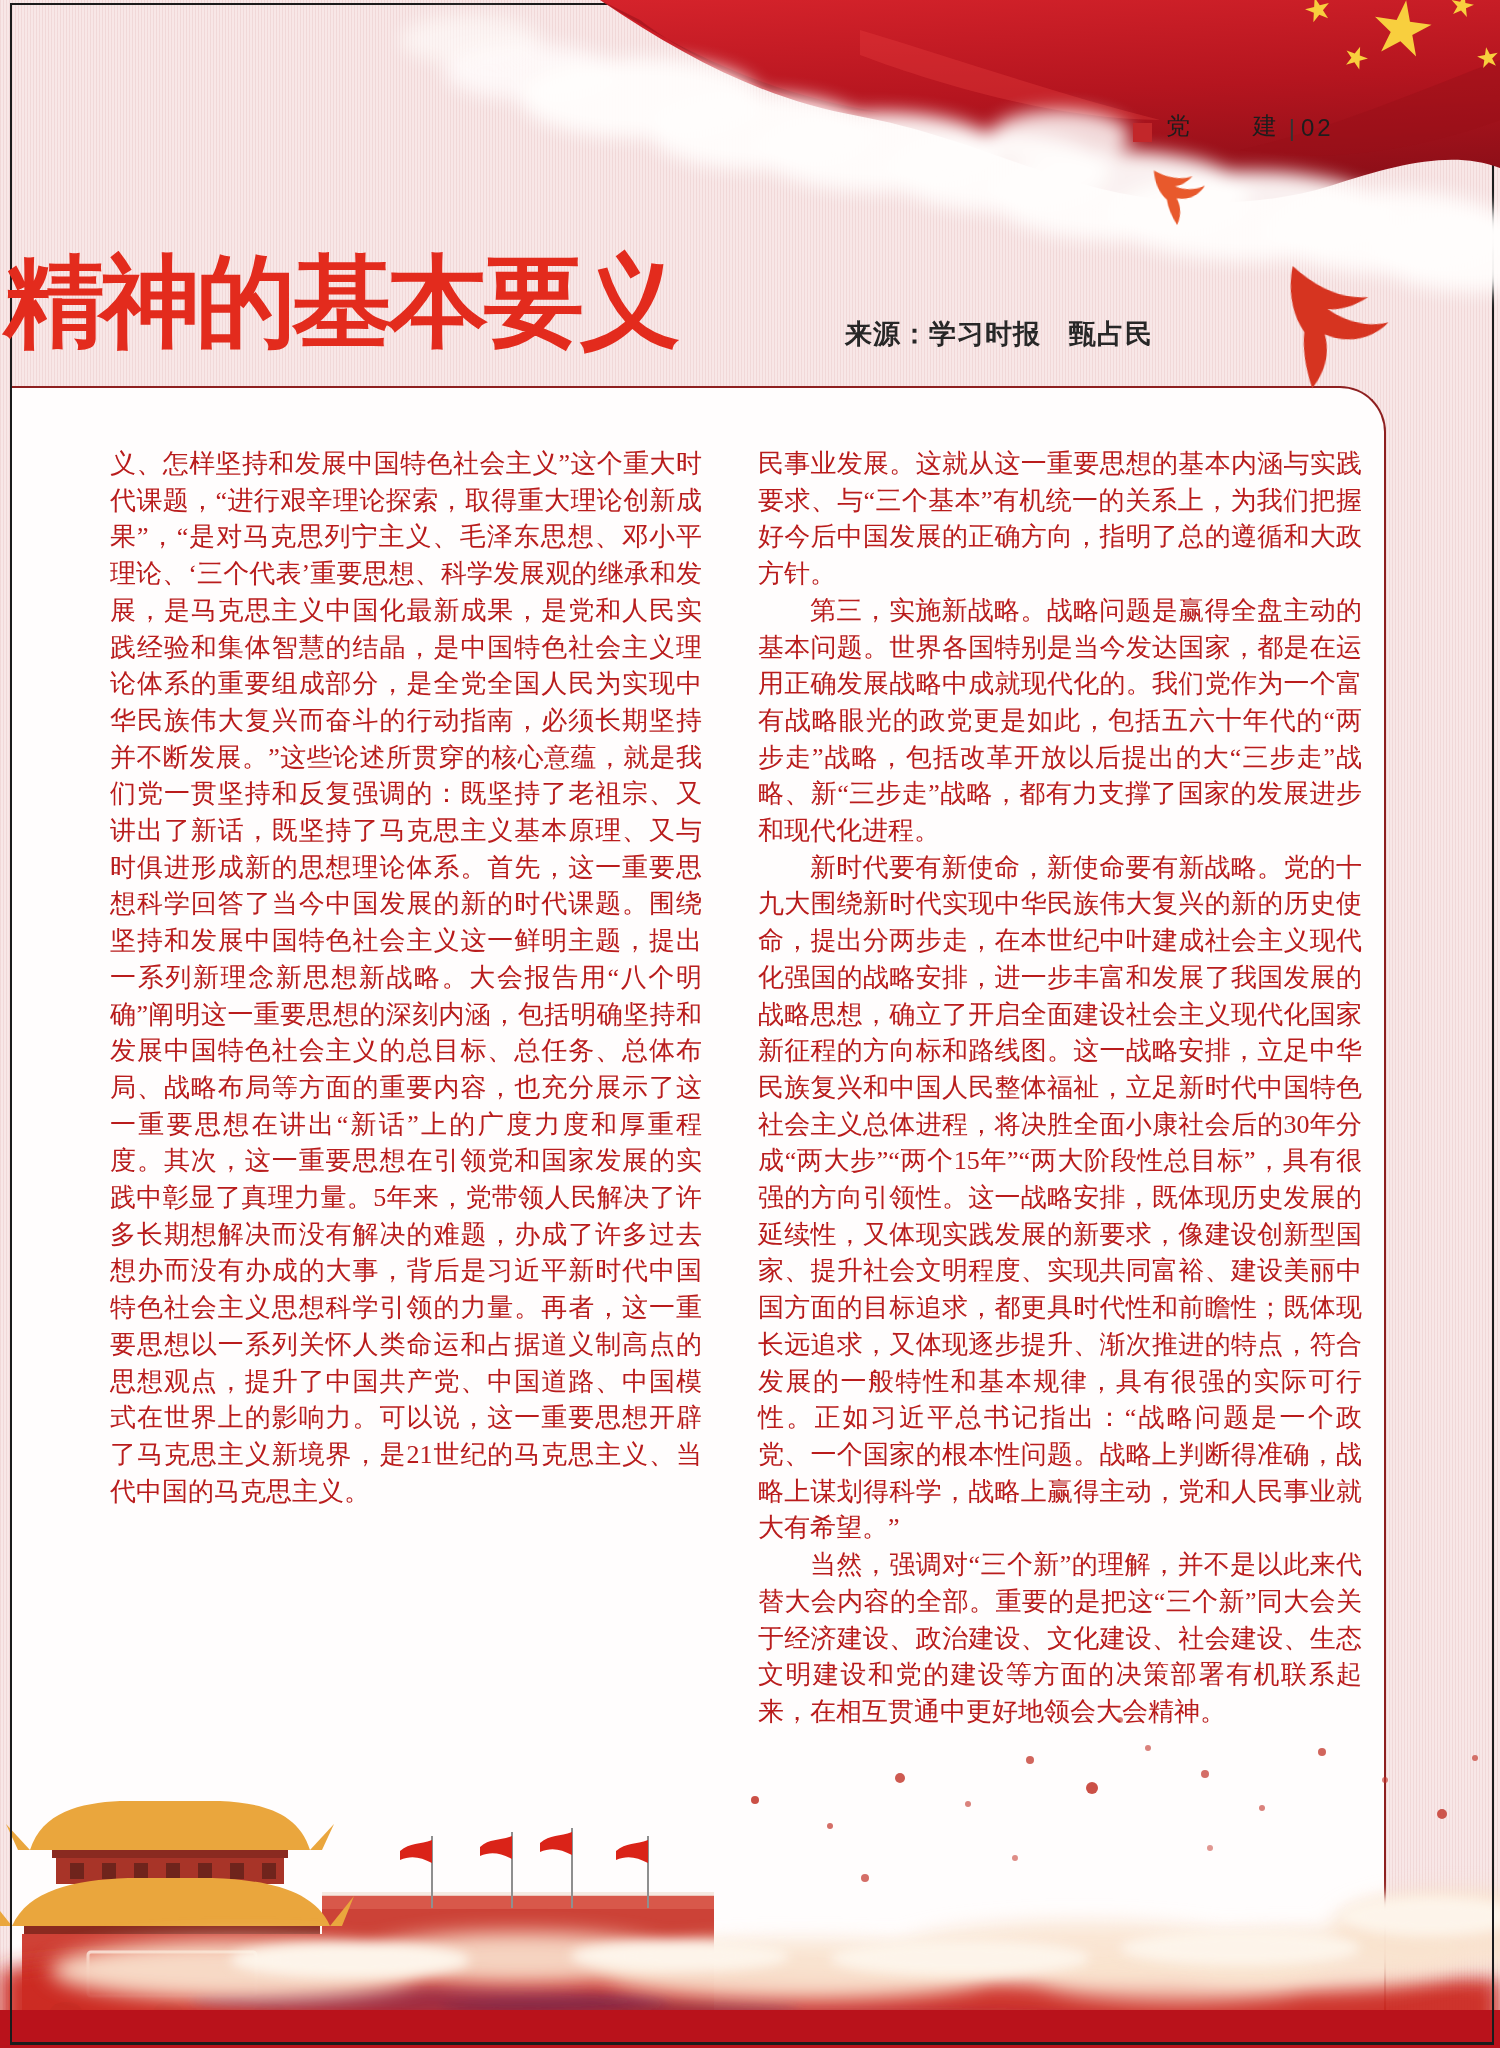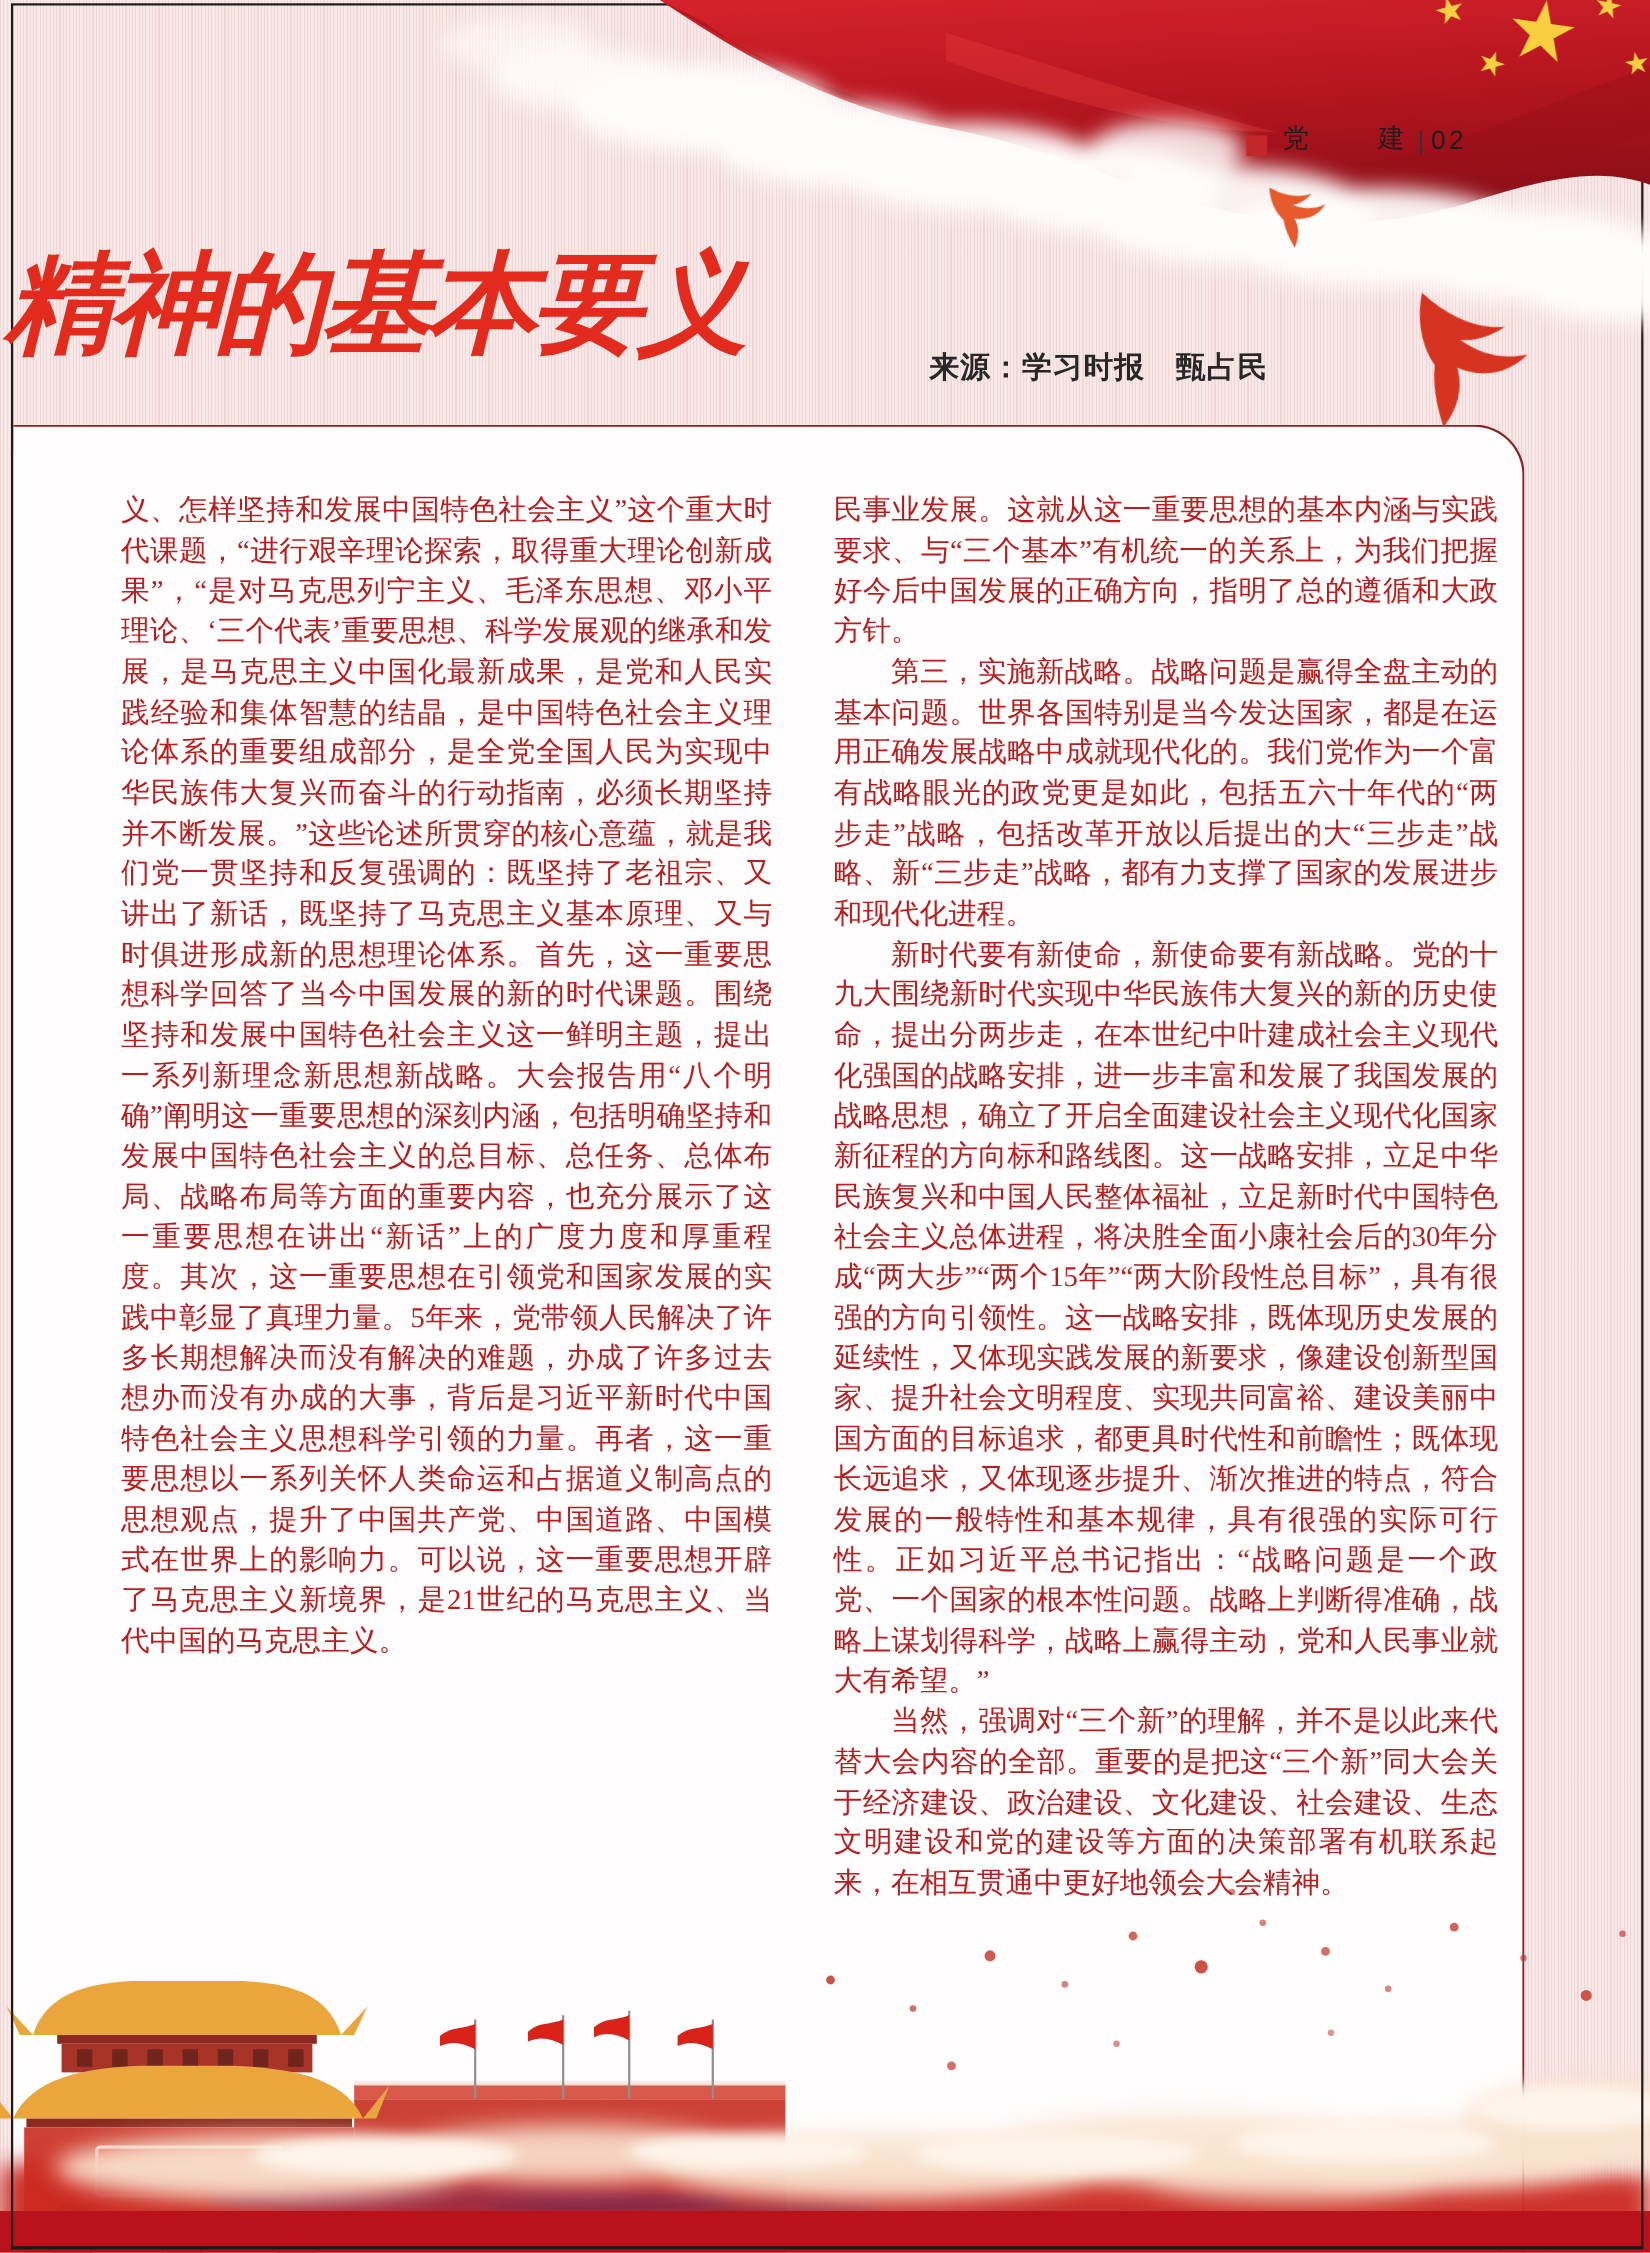--- a/index.html
+++ b/index.html
@@ -15,23 +15,23 @@
   .panel{position:absolute;left:12px;top:386px;width:1374px;height:1662px;
         background:#fffdfd;border-top:2px solid #8e2020;border-right:2px solid #8e2020;
         border-top-right-radius:46px;box-sizing:border-box;z-index:5;}
   .banner{position:absolute;top:0;left:0;width:1500px;height:420px;z-index:30;pointer-events:none;}
   .header{position:absolute;left:1133px;top:110px;z-index:35;display:flex;align-items:flex-end;
         font-family:Liberation Sans, sans-serif;color:#1d1d1d;font-size:24px;}
   .hdr-square{width:19px;height:19px;background:#c2272a;display:inline-block;margin-right:14px;}
   .hdr-section{letter-spacing:28px;font-weight:500;}
   .hdr-divider{margin-left:-16px;color:#333;font-weight:300;}
   .hdr-pageno{letter-spacing:3px;margin-left:6px;}
-  .title{position:absolute;left:4px;top:216px;margin:0;z-index:25;white-space:nowrap;
+  .title{position:absolute;left:4px;top:241px;margin:0;z-index:25;white-space:nowrap;
         font-family:"Liberation Sans","DejaVu Sans",sans-serif;font-weight:900;
-        font-size:100px;line-height:1.2;color:#e32b1d;letter-spacing:-4px;font-style:italic;}
+        font-size:100px;line-height:1.2;color:#e32b1d;letter-spacing:-4px;}
   .source{position:absolute;left:845px;top:316px;z-index:25;
         font-family:"Liberation Sans","DejaVu Sans",sans-serif;
         font-size:27px;font-weight:700;color:#272727;letter-spacing:1px;}
   .col{position:absolute;top:446px;z-index:10;font-size:26px;line-height:36.7px;
         color:#b91c1c;text-align:justify;text-justify:inter-ideograph;}
   .col-left{left:110px;width:592px;}
   .col-right{left:758px;width:604px;}
   .col p{margin:0;}
   .col p.indent{text-indent:2em;}
   .bottom-art{position:absolute;left:0;bottom:0;width:1500px;height:340px;z-index:15;pointer-events:none;}

